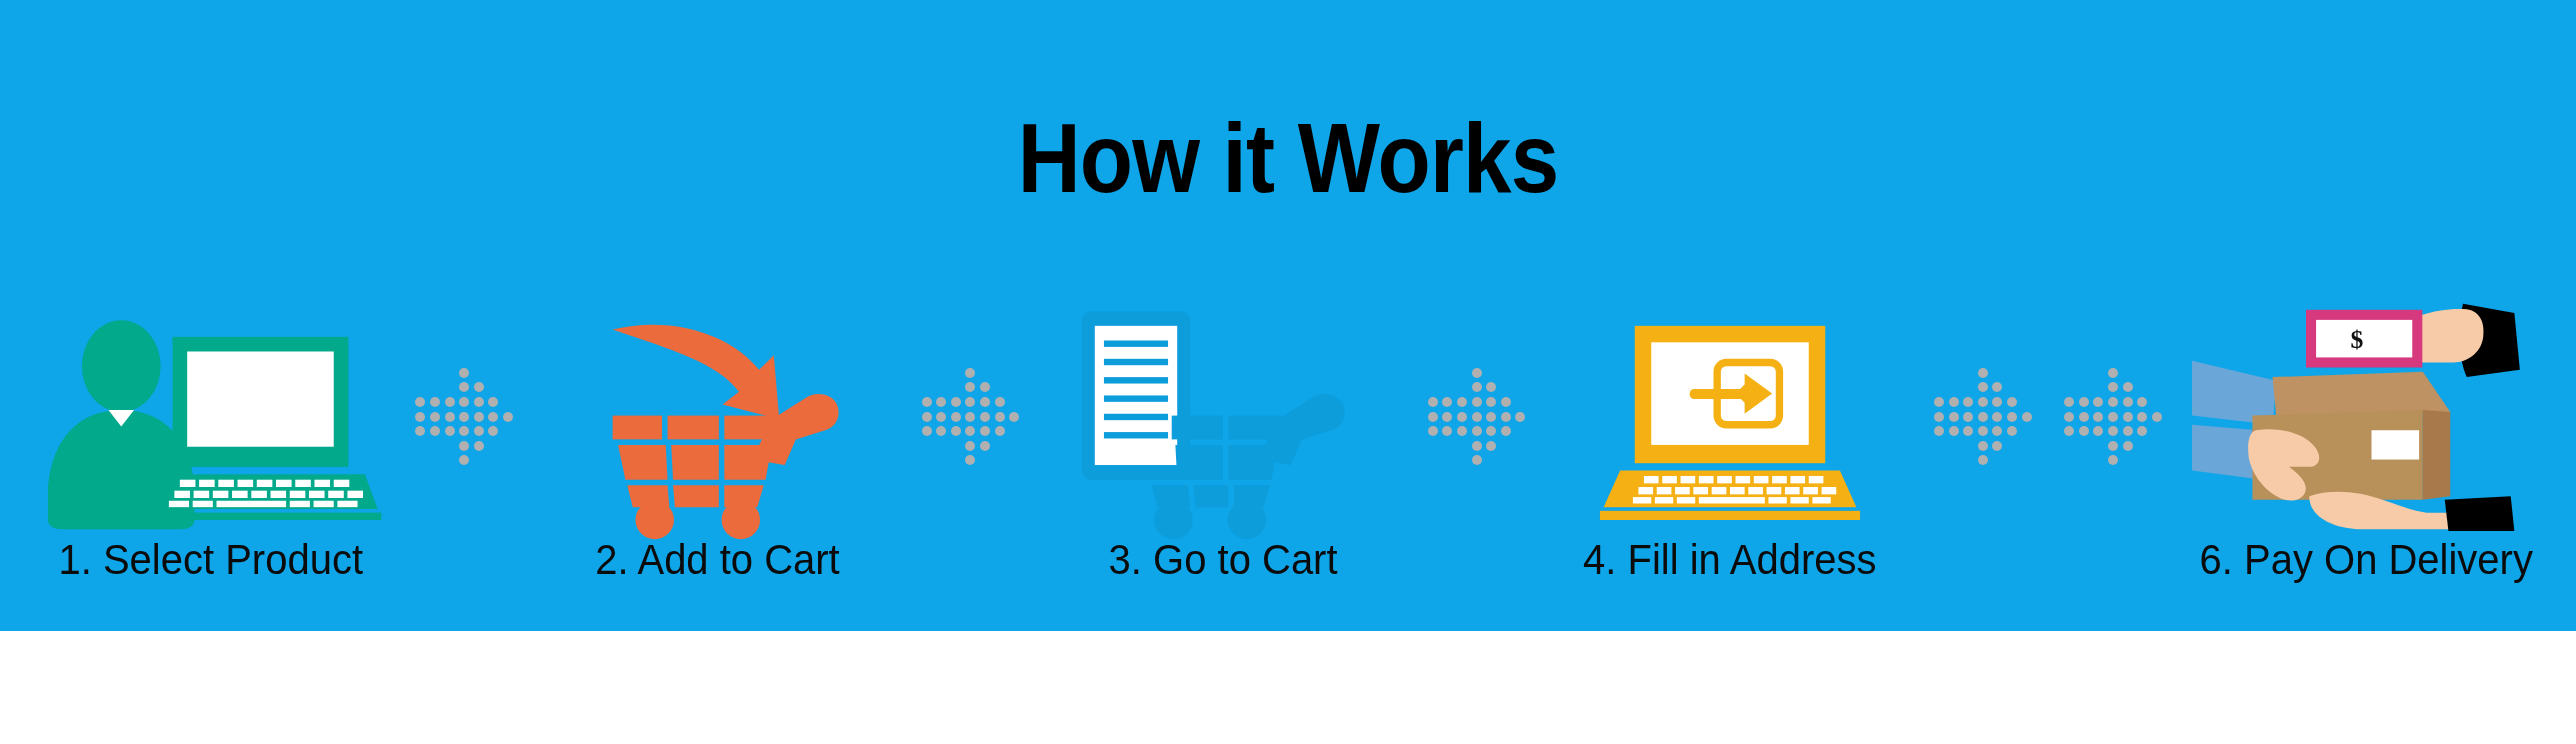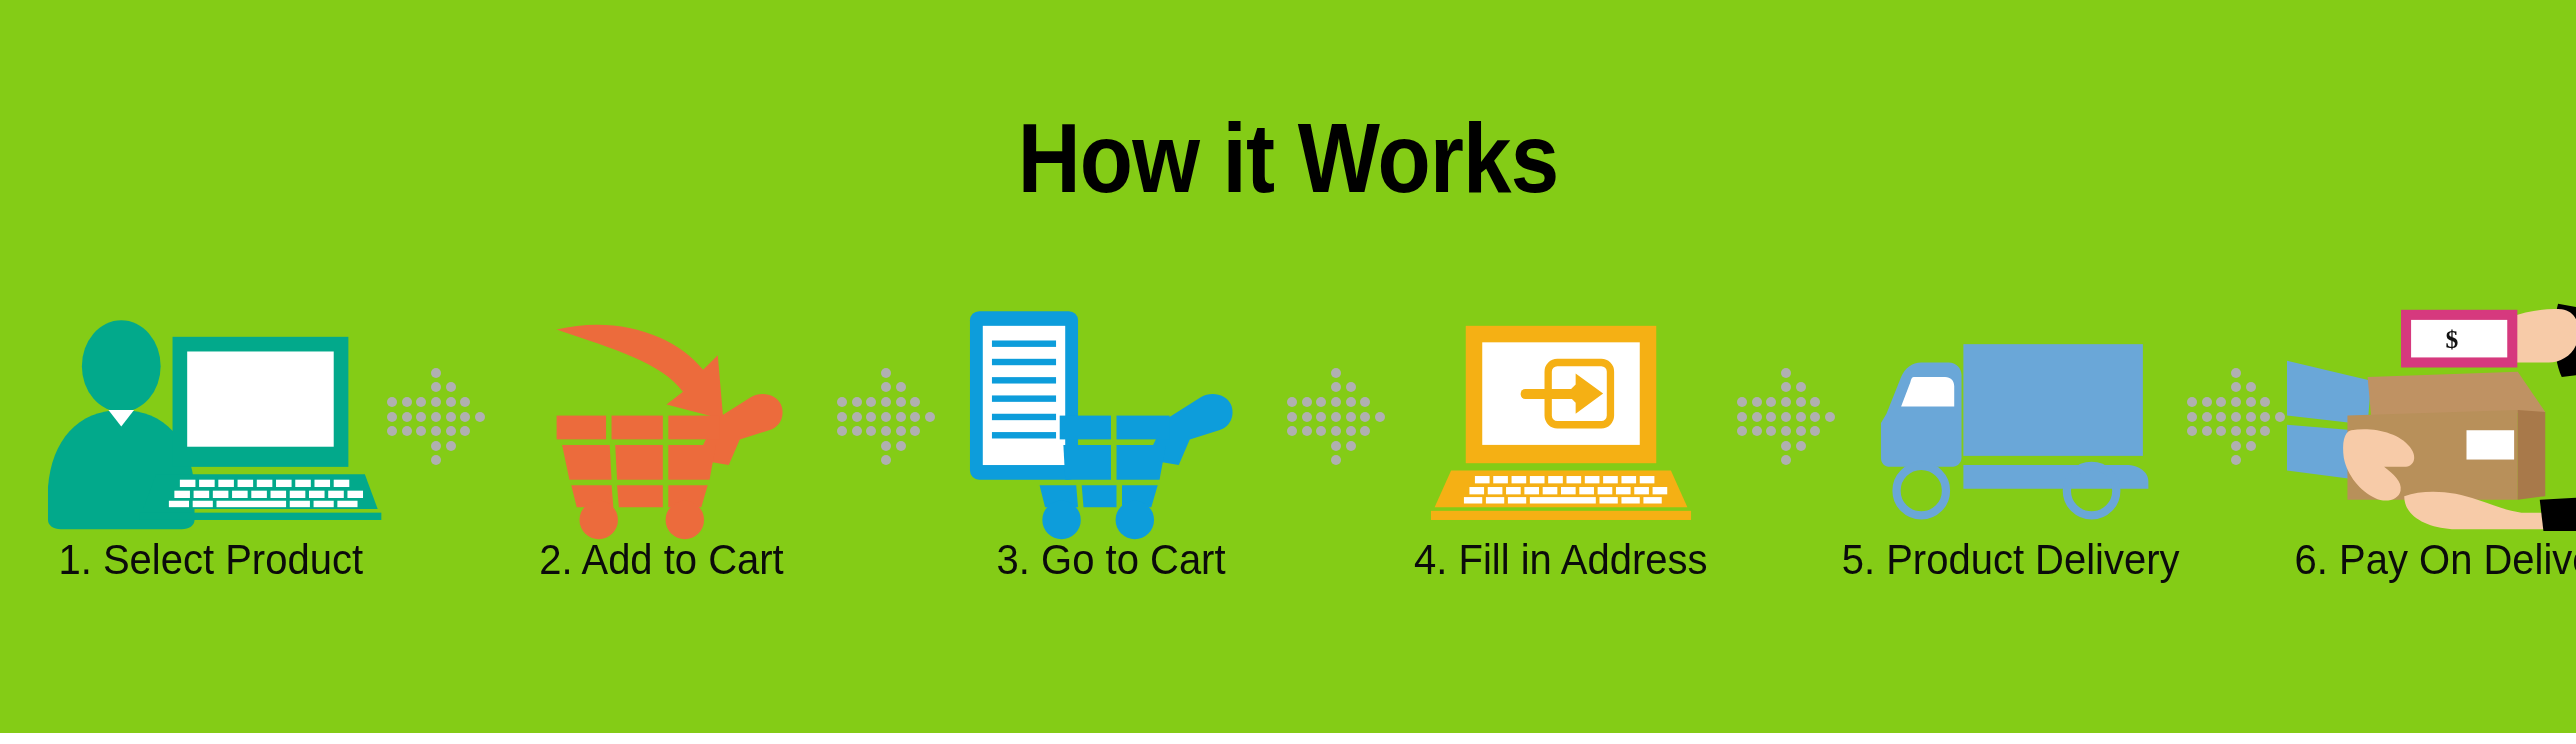--- a/index.html
+++ b/index.html
@@ -9,22 +9,22 @@
     width: 2576px;
     height: 745px;
     background: #ffffff;
     overflow: hidden;
     font-family: "Liberation Sans", sans-serif;
   }
 
   .page {
     position: relative;
     width: 2576px;
-    height: 733px;
-    background: #84cc16;
+    height: 631px;
+    background: #0ea5e9;
   }
 
   
   .title {
     position: absolute;
     top: 108px;
     left: 0;
     width: 2576px;
     text-align: center;
     font-family: "Liberation Sans", sans-serif;
@@ -513,43 +513,20 @@
           <div class="dot off"></div>
           <div class="dot off"></div>
           <div class="dot off"></div>
           <div class="dot"></div>
           <div class="dot off"></div>
           <div class="dot off"></div>
           <div class="dot off"></div>
         </div>
     </div>
 
-    <div class="step">
-      <div class="art">
-        <svg width="348" height="229" viewBox="0 0 380 250">
-
-          <rect x="138" y="46" width="196" height="122" fill="#6AA7D8"></rect>
-
-          <path d="M54 122 L70 82 C 74 72, 82 66, 92 66 L 122 66
-                   C 130 66, 136 72, 136 80 L 136 170
-                   C 136 176, 131 180, 125 180 L 58 180
-                   C 52 180, 48 176, 48 170 L 48 132 Z" fill="#6AA7D8"></path>
-
-          <path d="M84 82 L118 82 C 124 82, 128 86, 128 92 L 128 114
-                   L 70 114 L 80 88 C 81 84, 82 82, 84 82 Z" fill="#ffffff"></path>
-
-          <path d="M138 178 L316 178 C 330 178, 340 186, 340 196
-                   L 340 204 L 138 204 Z" fill="#6AA7D8"></path>
-
-          <circle cx="92" cy="206" r="27" fill="none" stroke="#6AA7D8" stroke-width="9"></circle>
-          <circle cx="278" cy="206" r="27" fill="none" stroke="#6AA7D8" stroke-width="9"></circle>
-        </svg>
-      </div>
-      <div class="step-label">5. Product Delivery</div>
-    </div>
 
     <div class="connector">
       <div class="dotgrid">
           <div class="dot off"></div>
           <div class="dot off"></div>
           <div class="dot off"></div>
           <div class="dot"></div>
           <div class="dot off"></div>
           <div class="dot off"></div>
           <div class="dot off"></div>

